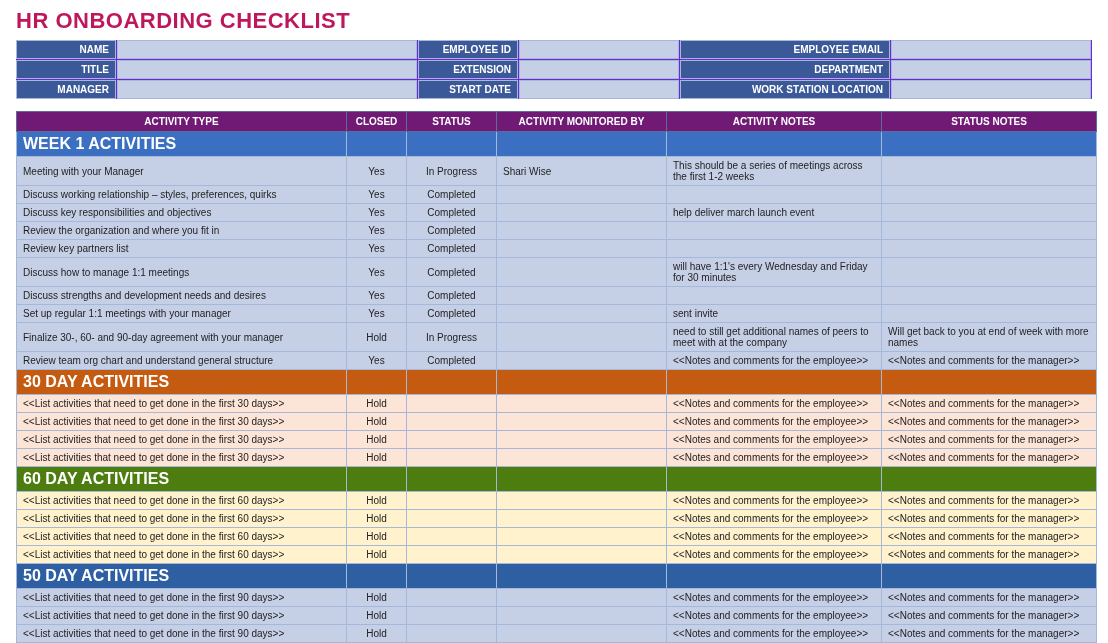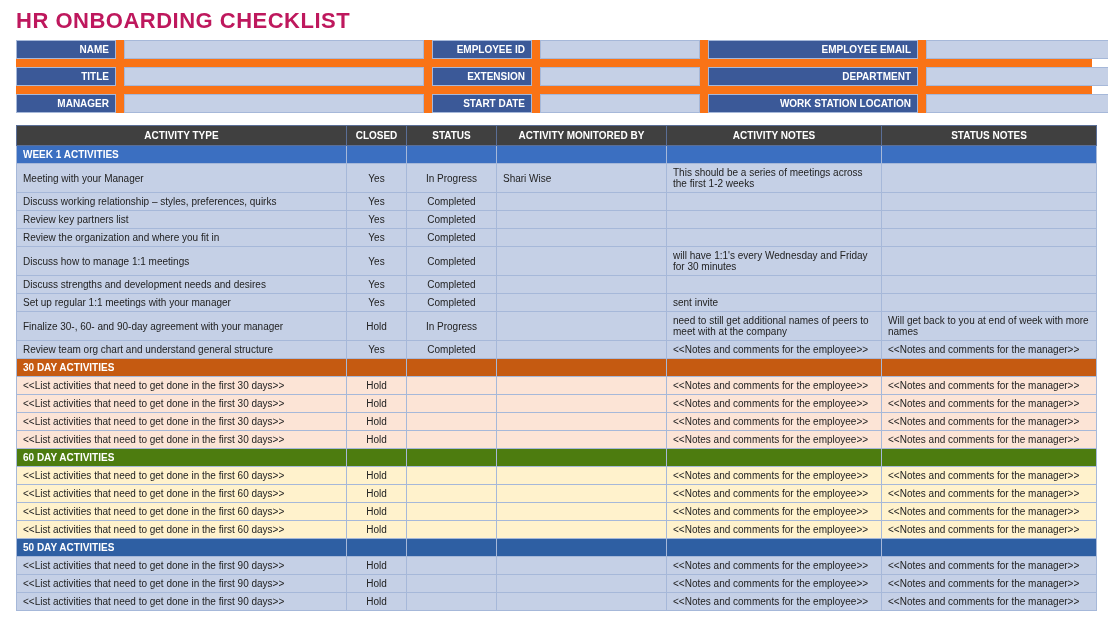--- a/index.html
+++ b/index.html
@@ -13,22 +13,22 @@
   h1.title {
     color: #be185d;
     font-size: 22px;
     font-weight: 700;
     letter-spacing: 0.5px;
     margin-bottom: 6px;
   }
   .info-grid {
     display: grid;
     grid-template-columns: 100px 300px 100px 160px 210px 200px;
-    gap: 8px;
-    background: #f97316;
+    gap: 1px;
+    background: #6d28d9;
     margin-bottom: 12px;
   }
   .info-label {
     background: #3b5998;
     color: #fff;
     font-weight: 700;
     font-size: 10px;
     text-align: right;
     padding: 3px 6px;
     border: 1px solid #a6b8d9;
@@ -39,21 +39,21 @@
     border: 1px solid #a6b8d9;
     padding: 3px 6px;
     min-height: 18px;
   }
   table.checklist {
     width: 100%;
     border-collapse: collapse;
     table-layout: fixed;
   }
   table.checklist th {
-    background: #404040;
+    background: #701a75;
     color: #fff;
     font-size: 10px;
     font-weight: 700;
     text-align: center;
     padding: 4px 6px;
     border: 1px solid #5a6e96;
     text-transform: uppercase;
   }
   table.checklist td {
     border: 1px solid #a6b8d9;
@@ -64,21 +64,21 @@
   }
   .col-activity { width: 330px; }
   .col-closed   { width: 60px; text-align: center; }
   .col-status   { width: 90px; text-align: center; }
   .col-monitor  { width: 170px; }
   .col-actnotes { width: 215px; }
   .col-statnotes{ width: 215px; }
   tr.section td {
     color: #fff;
     font-weight: 700;
-    font-size: 10px;
+    font-size: 16px;
     padding: 3px 6px;
   }
   tr.section-week1 td  { background: #3b6fc1; }
   tr.section-30    td  { background: #c55a11; }
   tr.section-60    td  { background: #4d7c0f; }
   tr.section-90    td  { background: #2e5fa3; }
   tr.row-week1 td { background: #c5d0e6; }
   tr.row-30    td { background: #fce4d6; }
   tr.row-60    td { background: #fff2cc; }
   tr.row-90    td { background: #c5d0e6; }
@@ -150,29 +150,37 @@
       </tr>
       <tr class="row-week1">
         <td>Discuss working relationship – styles, preferences, quirks</td>
         <td class="center">Yes</td>
         <td class="center">Completed</td>
         <td></td>
         <td></td>
         <td></td>
       </tr>
       <tr class="row-week1">
+        <td>Discuss key responsibilities and objectives</td>
+        <td class="center">Yes</td>
+        <td class="center">Completed</td>
+        <td></td>
+        <td>help deliver march launch event</td>
+        <td></td>
+      </tr>
+      <tr class="row-week1">
+        <td>Review the organization and where you fit in</td>
+        <td class="center">Yes</td>
+        <td class="center">Completed</td>
+        <td></td>
+        <td></td>
+        <td></td>
+      </tr>
+      <tr class="row-week1">
         <td>Review key partners list</td>
-        <td class="center">Yes</td>
-        <td class="center">Completed</td>
-        <td></td>
-        <td></td>
-        <td></td>
-      </tr>
-      <tr class="row-week1">
-        <td>Review the organization and where you fit in</td>
         <td class="center">Yes</td>
         <td class="center">Completed</td>
         <td></td>
         <td></td>
         <td></td>
       </tr>
       <tr class="row-week1">
         <td>Discuss how to manage 1:1 meetings</td>
         <td class="center">Yes</td>
         <td class="center">Completed</td>

